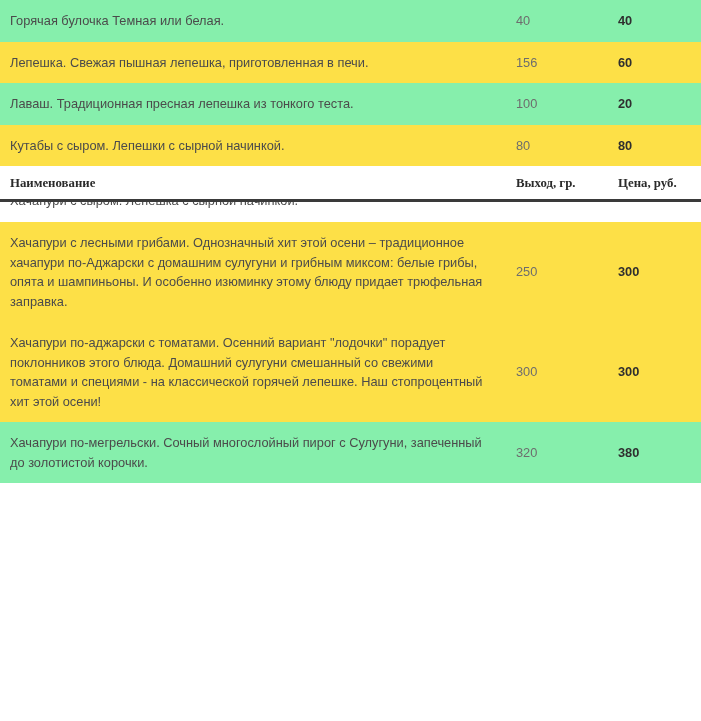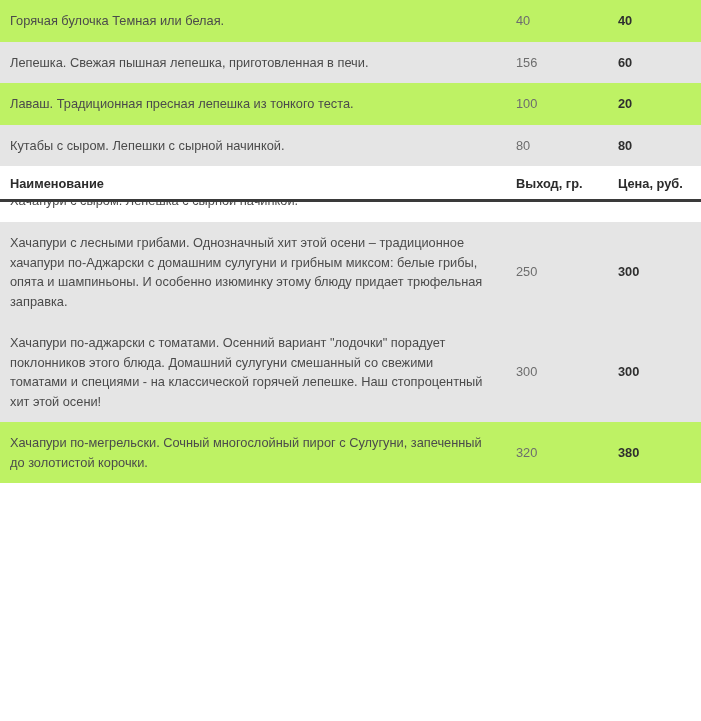--- a/index.html
+++ b/index.html
@@ -54,35 +54,36 @@
   .menu-row td.cell-price {
     font-size: 12.8px;
     line-height: 19.5px;
     color: #2f2f2f;
     font-weight: bold;
     text-align: left;
     padding-left: 9px;
     white-space: nowrap;
   }
 
-  .menu-row.striped { background: #e5e5e5; }
-  .menu-row.plain   { background: #bef264; }
+  .menu-row.striped { background: #fde047; }
+  .menu-row.plain   { background: #86efac; }
 
   
   .header-row {
     background: #ffffff;
   }
   .header-row td {
     border-bottom: 3px solid #3a3a3a;
     padding: 9px 6px 7px 0;
     font-weight: bold;
     color: #2b2b2b;
     font-size: 12.8px;
     line-height: 17px;
     vertical-align: bottom;
+    font-family: Liberation Serif, serif;
   }
   .header-row td.cell-name  { padding-left: 10px; }
   .header-row td.cell-yield { padding-left: 8px; }
   .header-row td.cell-price { padding-left: 9px; }
 
   
   .clipped-row {
     height: 10px;
     overflow: hidden;
     position: relative;

